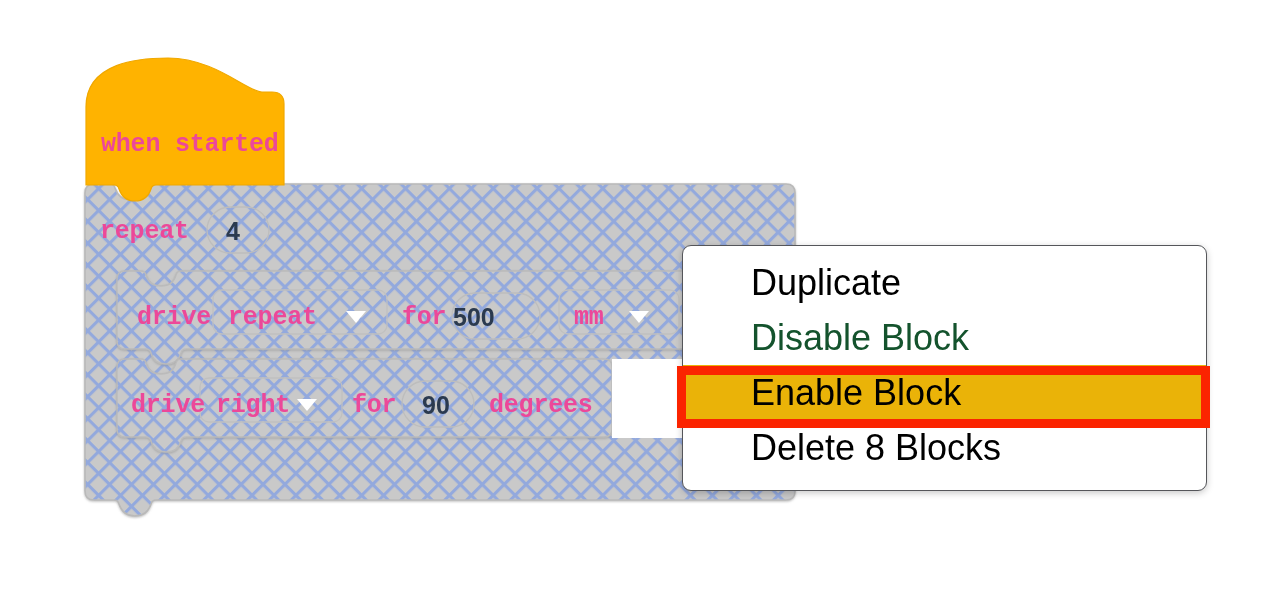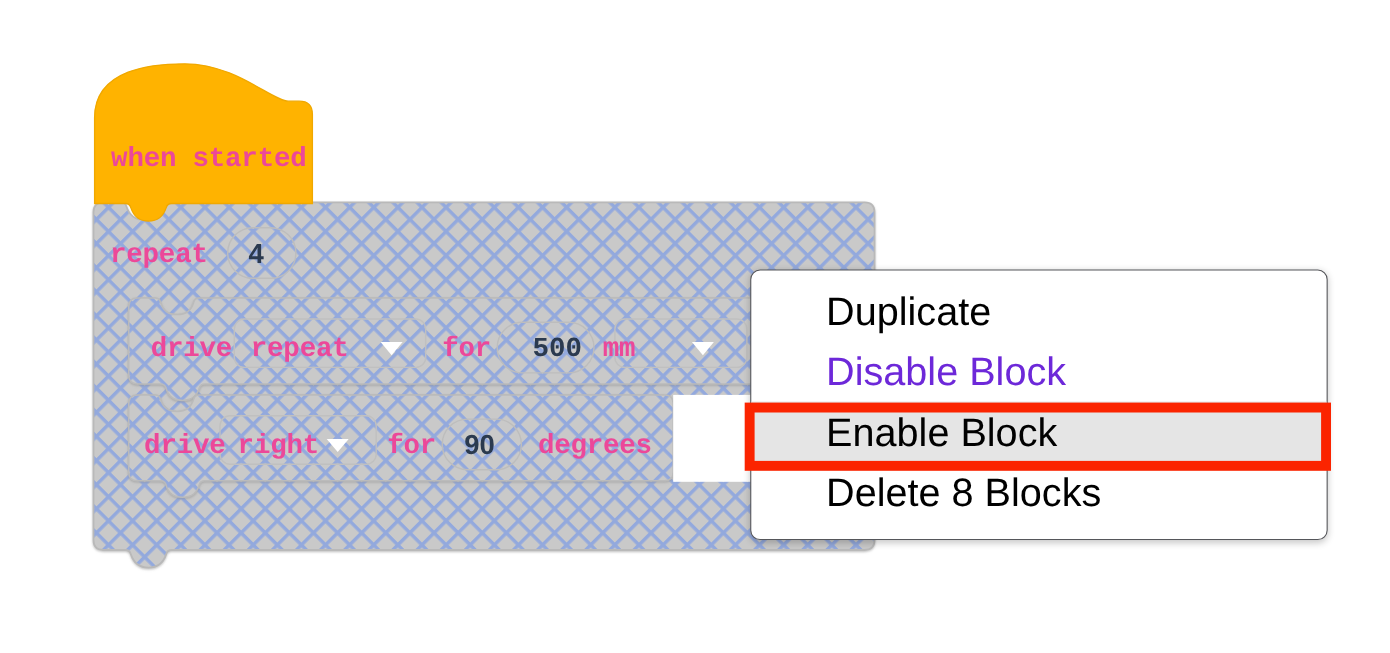--- a/index.html
+++ b/index.html
@@ -78,24 +78,24 @@
     height: 55px;
     line-height: 55px;
     padding-left: 68px;
     font-size: 36px;
     font-family: "Liberation Sans", sans-serif;
     color: #000000;
     white-space: nowrap;
     box-sizing: border-box;
   }
   .menu-item.disabled {
-    color: #6d28d9;
+    color: #14532d;
   }
   .menu-item.highlighted {
-    background: #e5e5e5;
+    background: #eab308;
   }
 
   
   #annotation-box {
     position: absolute;
     left: 677px;
     top: 366px;
     width: 533px;
     height: 62px;
     border: 9px solid #fb2400;
@@ -229,22 +229,22 @@
   </svg>
 
   <div class="blk-label hat-label" style="left:101px; top:130px;">when started</div>
 
   <div class="blk-label stmt-label" style="left:100px; top:217px;">repeat</div>
   <div class="blk-value val-num" style="left:226px; top:217px;">4</div>
 
   <div class="blk-label stmt-label" style="left:115px; top:303px;margin-left:22px;">drive</div>
   <div class="blk-label stmt-label" style="left:228px; top:303px;">repeat</div>
   <div class="blk-label stmt-label" style="left:402px; top:303px;">for</div>
-  <div class="blk-value val-num" style="left:484px; top:303px;font-family:Liberation Mono, monospace;">500</div>
-  <div class="blk-label stmt-label" style="left:548px; top:303px;">mm</div>
+  <div class="blk-value val-num" style="left:453px; top:303px;">500</div>
+  <div class="blk-label stmt-label" style="left:574px; top:303px;">mm</div>
 
   <div class="blk-label stmt-label" style="left:131px; top:391px;">drive</div>
   <div class="blk-label stmt-label" style="left:216px; top:391px;">right</div>
   <div class="blk-label stmt-label" style="left:352px; top:391px;">for</div>
   <div class="blk-value val-num" style="left:422px; top:391px;">90</div>
   <div class="blk-label stmt-label" style="left:489px; top:391px;">degrees</div>
 
   <div id="context-menu">
     <div class="menu-item">Duplicate</div>
     <div class="menu-item disabled">Disable Block</div>

